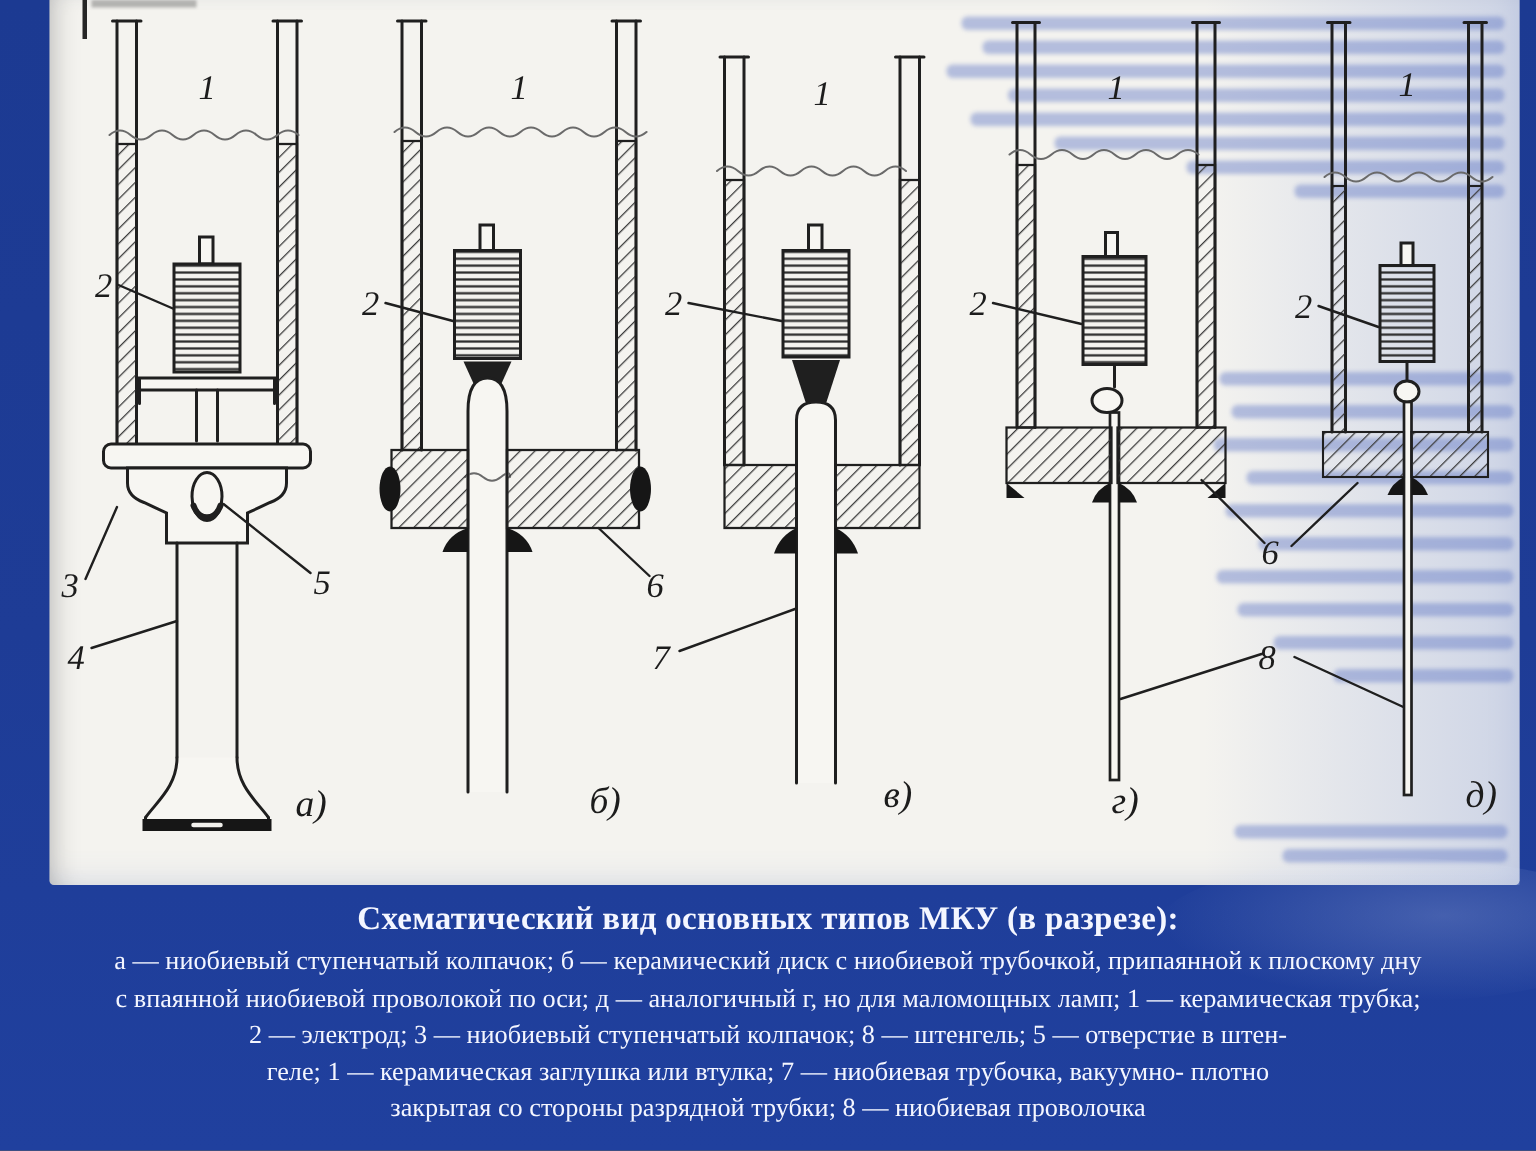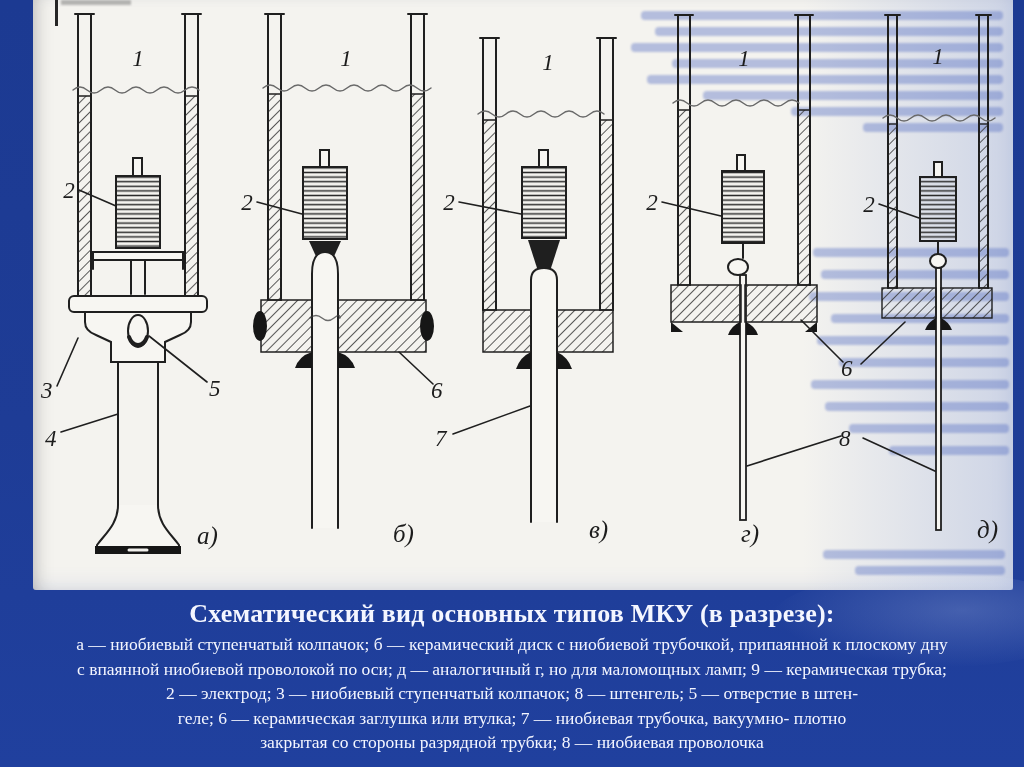--- a/index.html
+++ b/index.html
@@ -26,21 +26,21 @@
   .bleed-right .bl{margin-top:13px;}
   .bleed-bottom{right:8px; top:543px; width:200px;}
   .scan-edge{position:absolute; left:22px; top:0; width:3px; height:26px; background:#262626;}
   .scan-smudge{position:absolute; left:28px; top:0; width:70px; height:5px; background:rgba(40,40,40,.3); filter:blur(1px);}
   .diagram{position:absolute; left:0; top:0; width:980px; height:590px;}
   .glow{
     position:absolute; left:770px; top:572px; width:320px; height:96px; border-radius:50%;
     background:radial-gradient(ellipse at 60% 40%, rgba(220,230,255,.20), rgba(220,230,255,0) 70%);
   }
   .caption{position:absolute; left:0; right:0; top:592px; height:175px; text-align:center; color:#f4f6ff;}
-  .cap-title{font-size:26px; font-weight:bold; margin:7px 0 3px; letter-spacing:.2px;}
+  .cap-title{font-size:22px; font-weight:bold; margin:7px 0 3px; letter-spacing:.2px;}
   .cap-line{font-size:17.5px; line-height:24.5px; padding:0 6px;}
 </style>
 </head>
 <body>
 
 <div class="slide">
 
   <div class="paper">
     <div class="tint"></div>
 
@@ -213,19 +213,19 @@
         <text x="944" y="538" font-size="25">д)</text>
       </g>
     </svg>
   </div>
 
   <div class="glow"></div>
 
   <div class="caption">
     <div class="cap-title">Схематический вид основных типов МКУ (в разрезе):</div>
     <div class="cap-line">а — ниобиевый ступенчатый колпачок; б — керамический диск с ниобиевой трубочкой, припаянной к плоскому дну</div>
-    <div class="cap-line">с впаянной ниобиевой проволокой по оси; д — аналогичный г, но для маломощных ламп; 9 — керамическая трубка;</div>
+    <div class="cap-line">с впаянной ниобиевой проволокой по оси; д — аналогичный г, но для маломощных ламп; 1 — керамическая трубка;</div>
     <div class="cap-line">2 — электрод; 3 — ниобиевый ступенчатый колпачок; 8 — штенгель; 5 — отверстие в штен-</div>
-    <div class="cap-line">геле; 6 — керамическая заглушка или втулка; 7 — ниобиевая трубочка, вакуумно- плотно</div>
+    <div class="cap-line">геле; 1 — керамическая заглушка или втулка; 7 — ниобиевая трубочка, вакуумно- плотно</div>
     <div class="cap-line">закрытая со стороны разрядной трубки; 8 — ниобиевая проволочка</div>
   </div>
 
 </div>
 
 </body></html>

